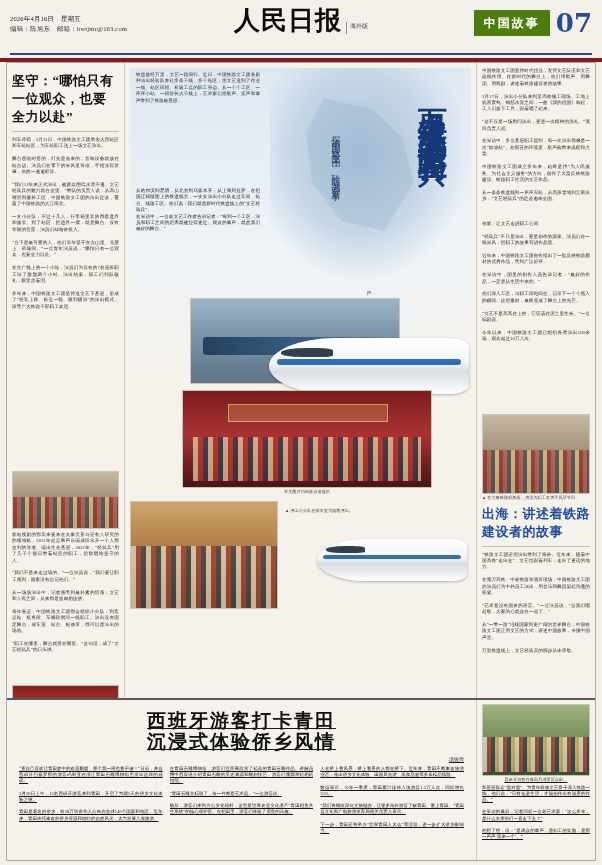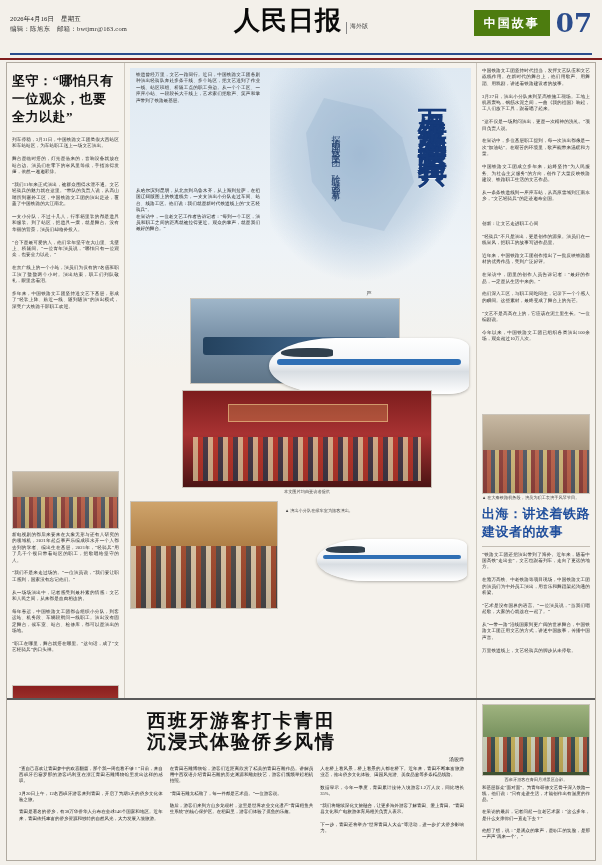--- a/index.html
+++ b/index.html
@@ -13,21 +13,21 @@
   .page{
     position:relative;
     width:602px;height:865px;
     background:#f3f0ea;
     box-sizing:border-box;
   }
   
   .masthead{
     position:relative;
     height:58px;
-    border-bottom:2px solid #7f1d1d;
+    border-bottom:4px solid #7f1d1d;
     padding:0 9px;
   }
   .mh-left{
     position:absolute;left:10px;top:14px;
     font-size:6.5px;line-height:10px;color:#222;
     letter-spacing:.2px;
   }
   .mh-left .l2{color:#333;}
   .mh-title{
     position:absolute;left:50%;top:6px;transform:translateX(-50%);
@@ -390,21 +390,21 @@
 今年以来，中国铁路文工团各演出小分队已累计行程数万公里，演出场次超过百场，服务铁路职工数万人次。
 
 从北国到南疆，从东海之滨到西部边陲，哪里有铁路，哪里就有文艺的光。
 
 “我们是铁道线上的轻骑兵，也是新时代的追梦人。”一位演员这样总结。
 
 这就是中国铁路文工团的故事，也是万里铁道线上的故事。</div>
       </div>
     </div>
 
-    <div class="bottom" style="height:160px;background:#f5f2ec;">
+    <div class="bottom" style="height:160px;background:#f5f2ec;text-decoration:underline;">
       <div style="display:flex;height:100%;">
         <div style="width:470px;box-sizing:border-box;padding:2px 6px 0 6px;border-right:1px solid #cfc9bf;">
           <div class="bigtitle">西班牙游客打卡青田</div>
           <div class="bigtitle l2" style="margin-top:-6px;">沉浸式体验侨乡风情</div>
           <div class="bigbyline">汤骏烨</div>
           <div class="cols3">
             <div class="c">
               <div class="note" style="height:80px;overflow:hidden;">“查自己喜欢让青田参中的欢喜翻篇，那个我一周也看不够！”日前，来自西班牙巴塞罗那的游客玛利亚在浙江青田石雕博物馆里发出这样的感叹。
 
 3月20日上午，12名西班牙游客来到青田，开启了为期5天的侨乡文化体验之旅。

